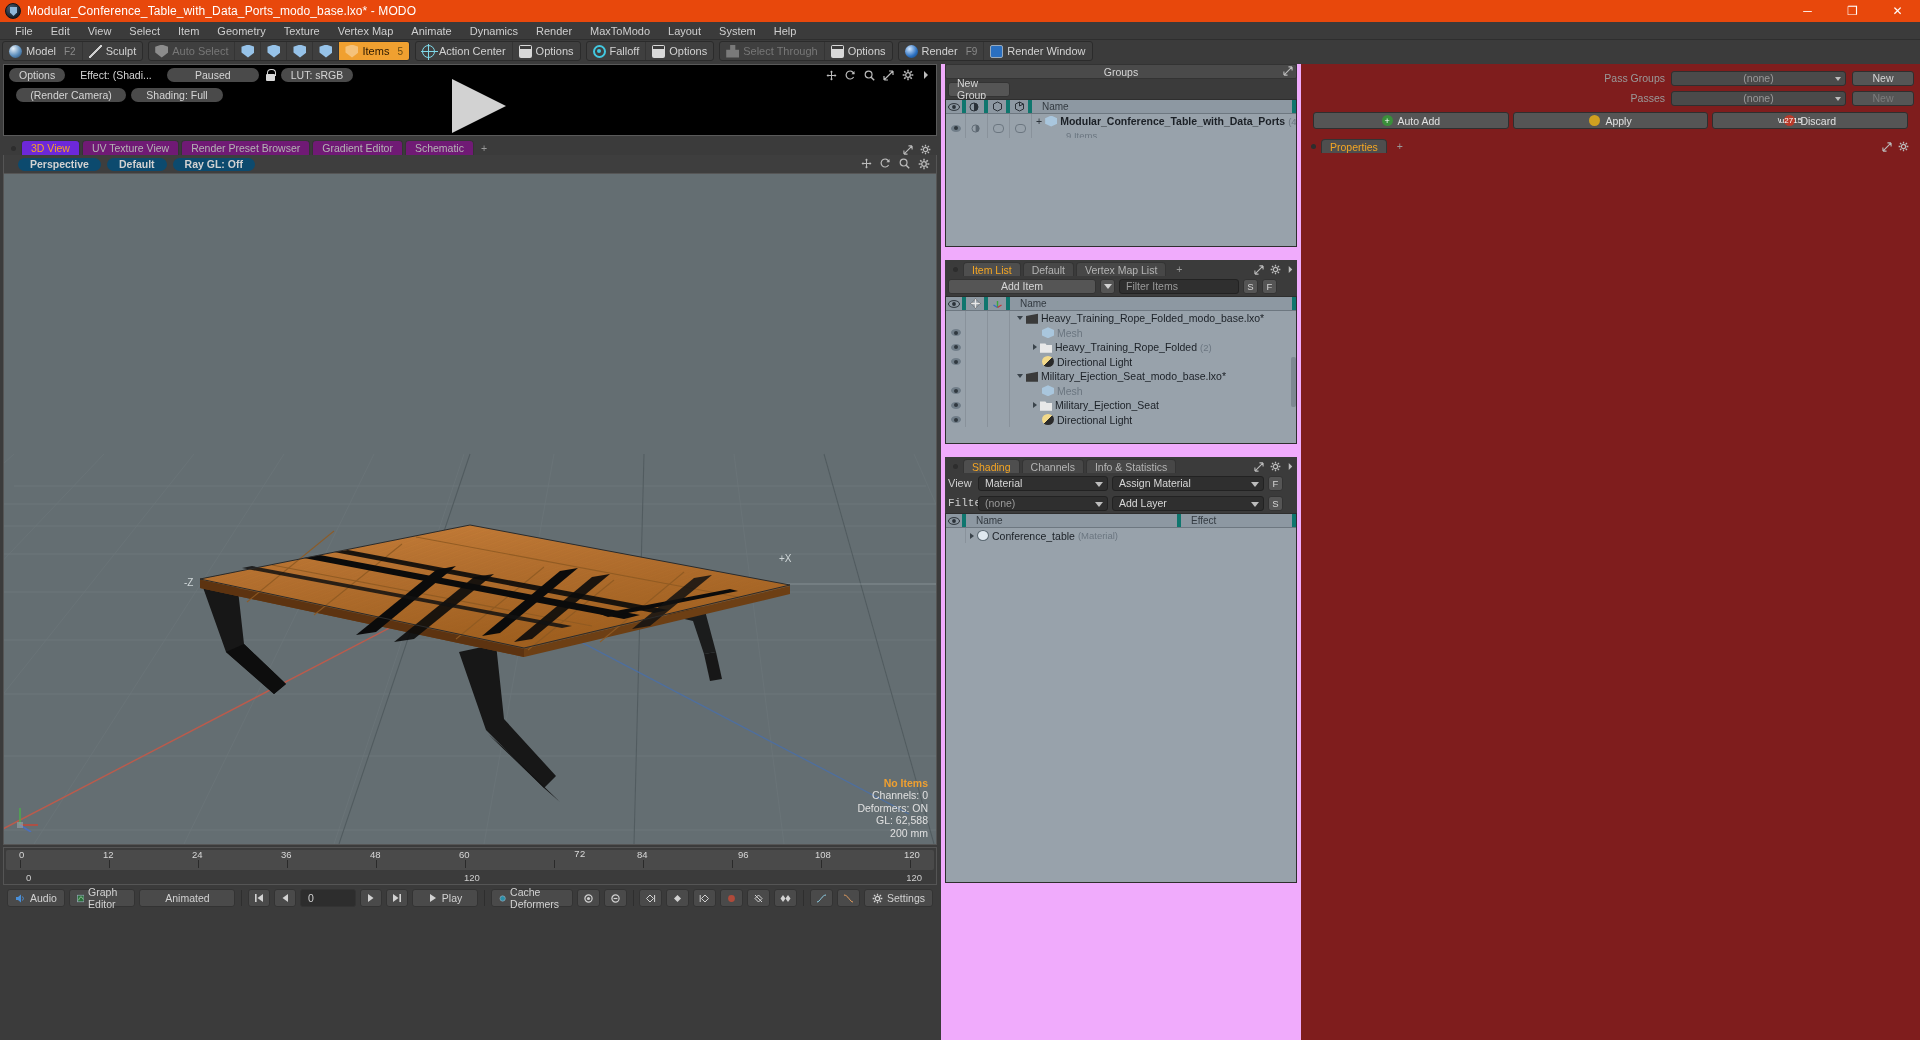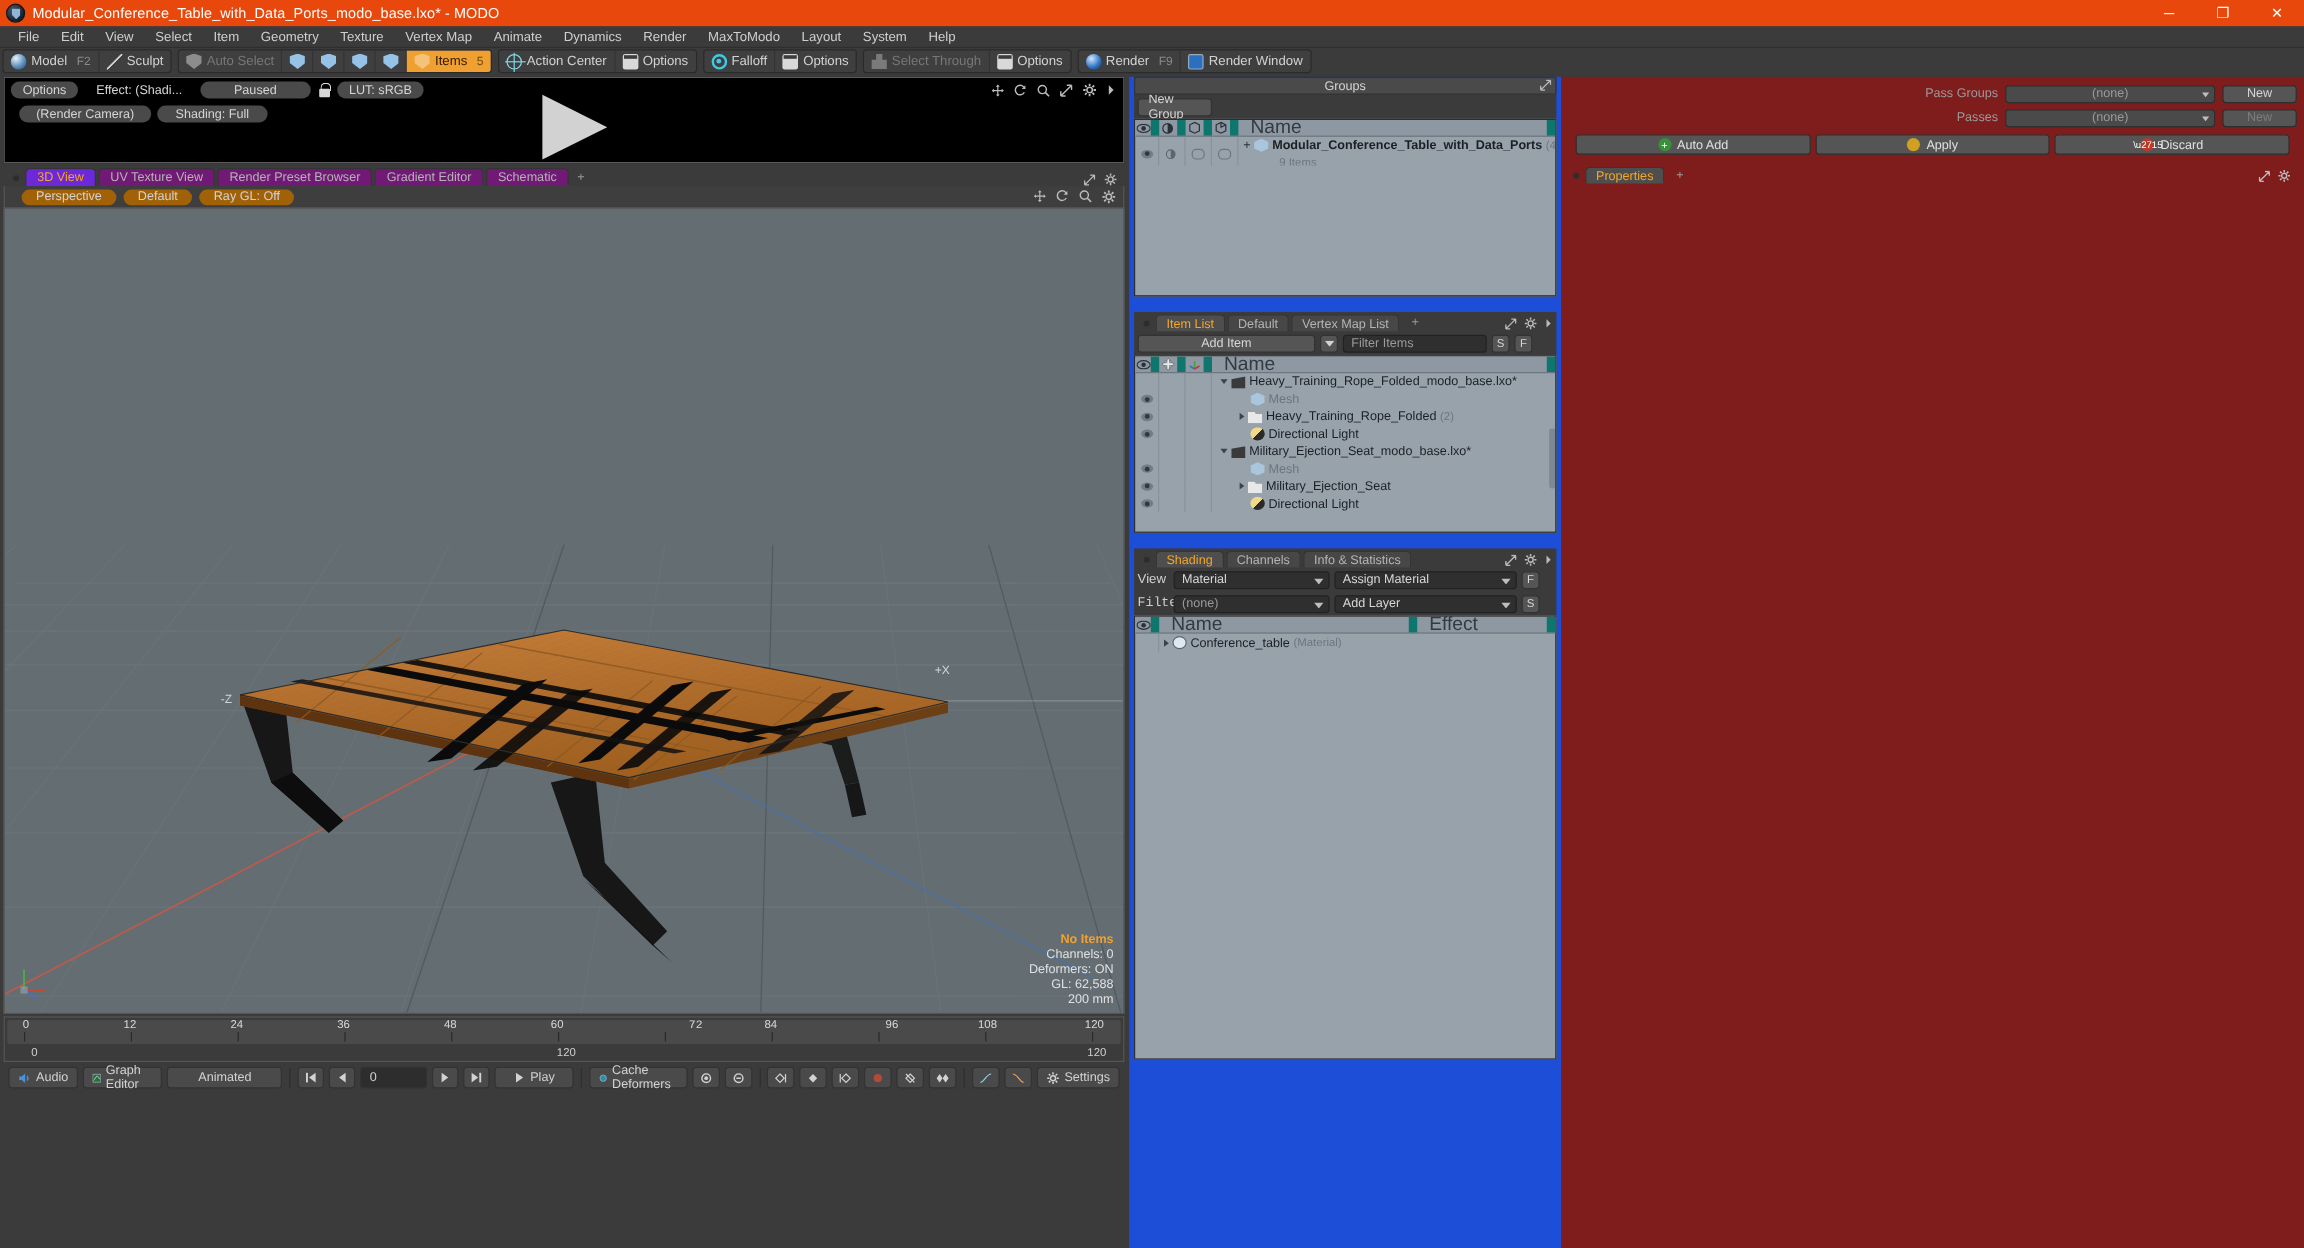--- a/index.html
+++ b/index.html
@@ -104,22 +104,22 @@
   .vtab.active{ color:#f5a623; background:#6d28d9; }
   .vtab.plus{ background:transparent;border:none;color:#9a9a9a;padding:0 5px;}
   .vtabs .dotmark{ width:5px;height:5px;border-radius:50%;background:#2d2d2d;margin-bottom:4px;margin-right:3px;}
   .vtabs .rgt{ margin-left:auto; display:flex; gap:7px; padding-right:6px; align-items:center;}
 
   .vpheader{
     position:absolute; left:3px; top:91px; width:934px; height:18px;
     background:#3e3e3e; display:flex; align-items:center; gap:6px; padding-left:14px;
     border-left:1px solid #555; border-right:1px solid #555;
   }
-  .vph-btn{ background:#a16207; border-radius:8px; height:13px; padding:0 12px;
-    display:flex; align-items:center; font-size:10.5px; color:#d2d2d2; }
+  .vph-btn{ background:#0c4a6e; border-radius:8px; height:13px; padding:0 12px;
+    display:flex; align-items:center; font-size:10.5px; color:#d2d2d2;font-weight:bold; }
   .vph-icons{ margin-left:auto; display:flex; gap:8px; padding-right:6px;}
 
   .viewport{
     position:absolute; left:3px; top:109px; width:934px; height:672px;
     background:#646e72; overflow:hidden; border:1px solid #555;
   }
   .vp-info{ position:absolute; right:8px; bottom:5px; text-align:right; font-size:10.5px;
     color:#e0e0e0; line-height:12.5px;}
   .vp-info .hl{ color:#f0a030; font-weight:bold;}
   .axis-gizmo{ position:absolute; left:10px; bottom:12px; width:34px;height:34px;}
@@ -138,21 +138,21 @@
     position:absolute; left:3px; top:823px; width:934px; height:22px;
     background:#3b3b3b; display:flex; align-items:center; gap:4px; padding:0 4px;
   }
   .tp{ display:flex; align-items:center; height:18px; padding:0 7px; gap:4px;
     background:#4a4a4a; border:1px solid #333; border-radius:3px; font-size:10.5px; color:#d2d2d2;}
   .tp.sm{ padding:0 5px;}
   .tp.field{ background:#2d2d2d; min-width:56px; justify-content:flex-start;}
   .tp-sep{ width:1px;height:16px;background:#2e2e2e;margin:0 2px;}
 
   
-  .rcol{ position:absolute; left:941px; top:64px; width:360px; bottom:0; background:#1d4ed8;}
+  .rcol{ position:absolute; left:941px; top:64px; width:360px; bottom:0; background:#f0abfc;}
 
   .panel{ position:absolute; left:4px; width:352px; background:#3b3b3b;}
   .ptabbar{ height:16px; display:flex; align-items:flex-end; gap:2px; padding-left:8px; position:relative;}
   .ptab{ height:14px; padding:0 8px; font-size:10.5px; color:#b4b4b4;
     background:#474747; border:1px solid #343434; border-bottom:none; border-radius:4px 4px 0 0;
     display:flex;align-items:center;}
   .ptab.active{ color:#f5a623; background:#4e4e4e;}
   .ptab.plus{ background:transparent;border:none;color:#9a9a9a;}
   .ptabbar .dotmark{ width:5px;height:5px;border-radius:50%;background:#2d2d2d;margin-bottom:4px;margin-right:3px;}
   .ptabbar .rgt{ position:absolute; right:3px; bottom:1px; display:flex; gap:6px; align-items:center;}
@@ -165,22 +165,22 @@
   .prow{ display:flex; align-items:center; gap:4px; padding:2px 3px; height:20px;}
   .pbt{ background:#555; border:1px solid #333; border-radius:3px; height:15px;
     display:flex;align-items:center;justify-content:center; font-size:10.5px; color:#d6d6d6; padding:0 8px;}
   .pfield{ background:#2f2f2f; border:1px solid #222; border-radius:3px; height:15px;
     display:flex;align-items:center; font-size:10.5px; color:#9a9a9a; padding:0 6px;}
   .sqbt{ width:15px;height:15px; background:#555;border:1px solid #333;border-radius:3px;
     display:flex;align-items:center;justify-content:center;font-size:9.5px;color:#d6d6d6;}
 
   .tree{ background:#98a2ab; border:1px solid #2e2e2e; position:relative; overflow:hidden;}
   .thead{ display:flex; height:14px; background:#8d98a2; border-bottom:1px solid #6d7780;}
-  .thcell{ border-right:7px solid #0f766e; display:flex;align-items:center;justify-content:center;
-    font-size:16px;color:#2a3138;}
+  .thcell{ border-right:4px solid #0f766e; display:flex;align-items:center;justify-content:center;
+    font-size:10px;color:#2a3138;}
   .thcell.name{ justify-content:flex-start; padding-left:10px; flex:1; color:#333a41;}
   .trow{ display:flex; height:14.5px; align-items:center; border-bottom:0px;}
   .tcol{ border-right:1px solid #89929b; height:14.5px; display:flex;align-items:center;justify-content:center;}
   .tname{ flex:1; display:flex; align-items:center; gap:3px; padding-left:4px;
     font-size:10.5px; color:#1b2026; white-space:nowrap; overflow:hidden;}
   .tname.bold{ font-weight:bold; }
   .tname .mut{ color:#6b7680; }
   .eye{ width:10px;height:7px; border-radius:50% ; background:#707d88; position:relative;}
   .eye:after{content:"";position:absolute;left:3px;top:1.5px;width:4px;height:4px;border-radius:50%;background:#30383f;}
   .arrow{ width:0;height:0;border-left:4px solid #3a434b;border-top:3px solid transparent;border-bottom:3px solid transparent;}

